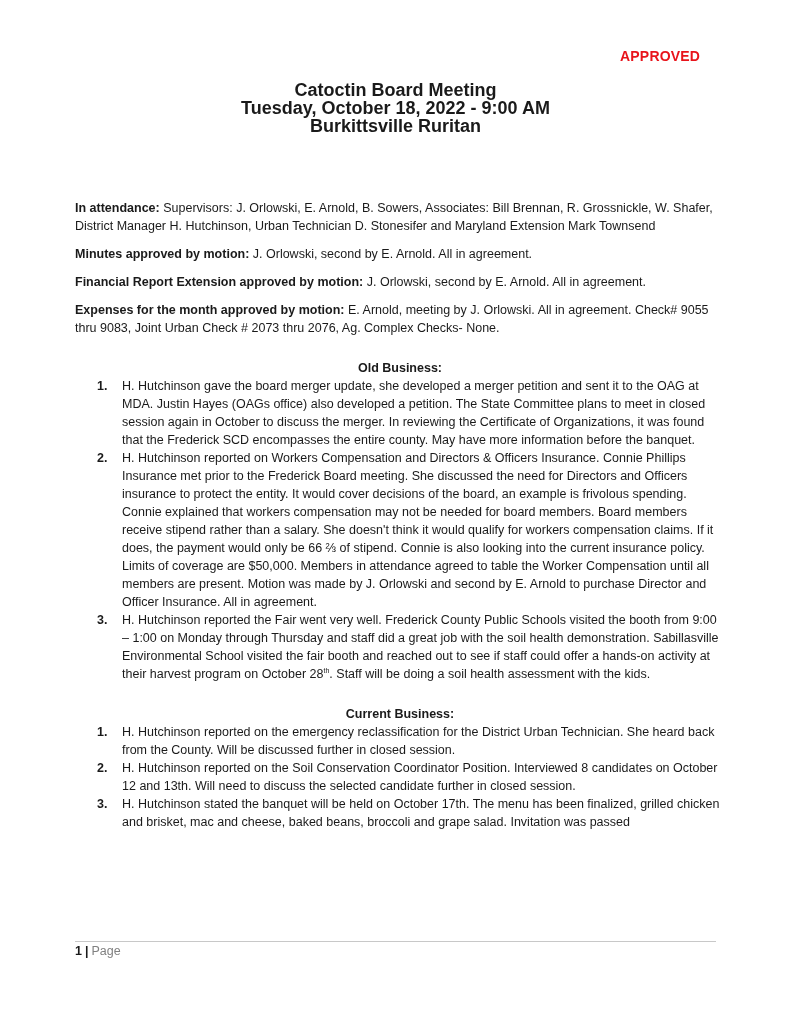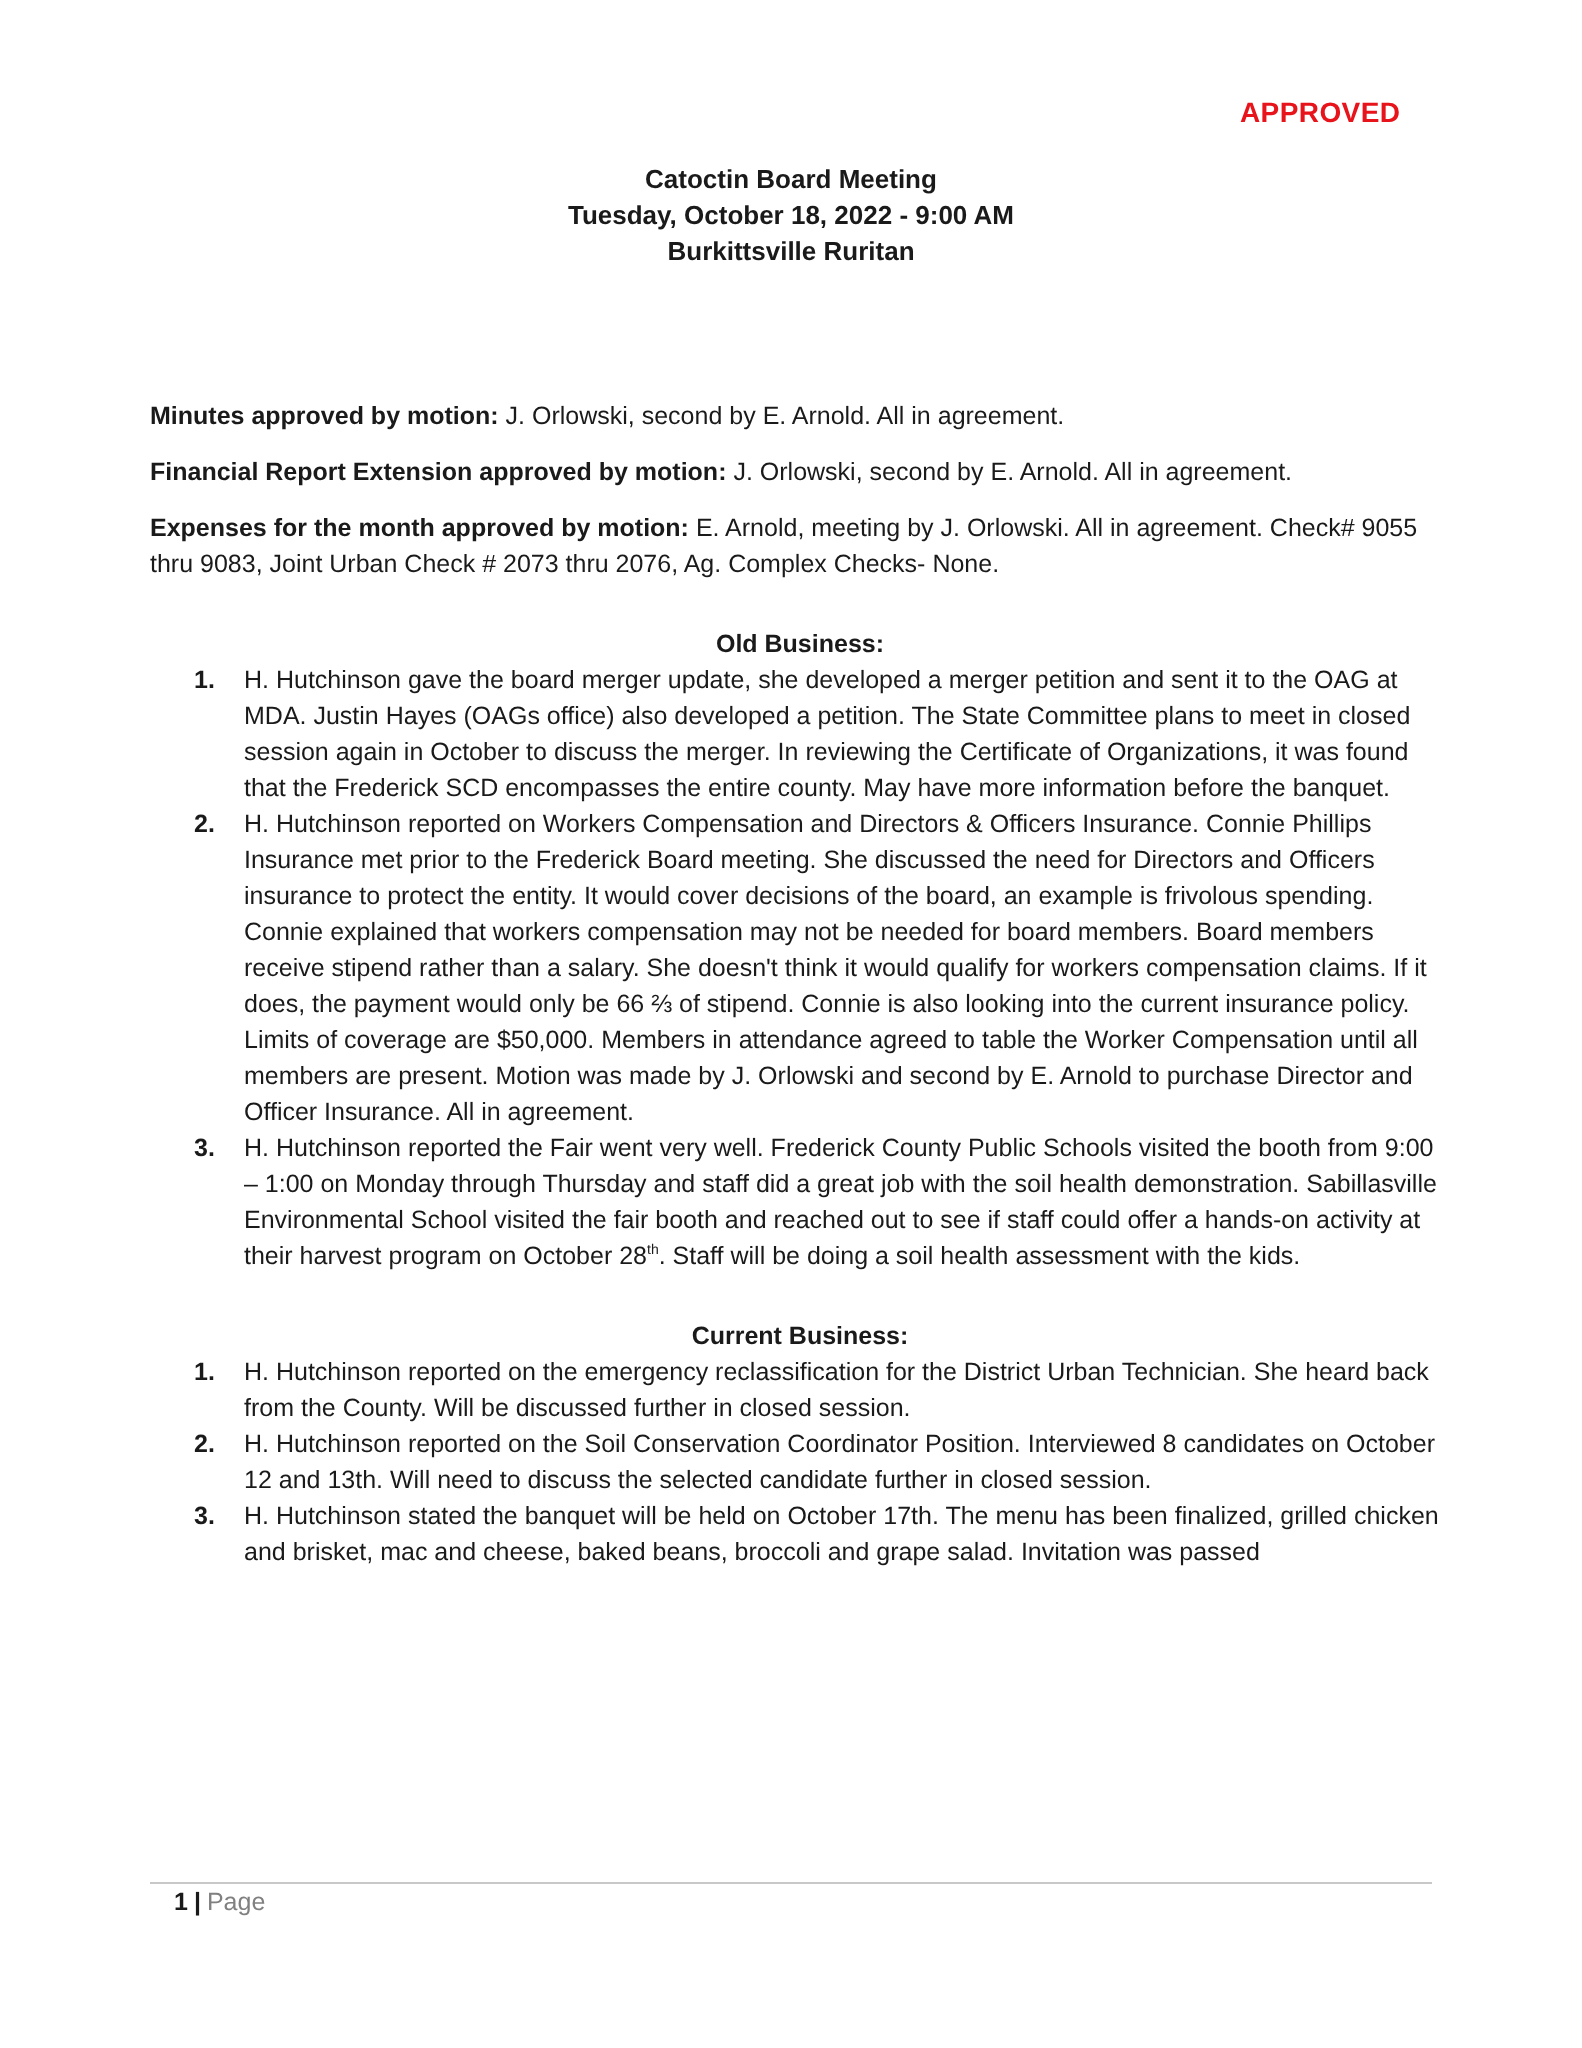--- a/index.html
+++ b/index.html
@@ -7,56 +7,59 @@
     width: 791px; height: 1024px; position: relative; overflow: hidden;
     font-family: "Liberation Sans", sans-serif;
     color: #1a1a1a;
   }
   .stamp {
     position: absolute; left: 620px; top: 48px;
     font-size: 14px; font-weight: bold; color: #e8141b; letter-spacing: 0.2px;
   }
   .header {
     position: absolute; left: 0; top: 81px; width: 791px; text-align: center;
-    font-weight: bold; font-size: 13px; line-height: 18px;
+    font-weight: bold; font-size: 18px; line-height: 18px;
   }
   .content {
     position: absolute; left: 75px; top: 199px; width: 650px;
     font-size: 12.5px; line-height: 18px;
   }
   .para { margin: 0 0 10px 0; }
   .b { font-weight: bold; }
   .u { }
   .section-title { font-weight: bold; margin-top: 22px; text-align: center; }
   ol { margin: 0; padding: 0; list-style: none; }
   ol li { position: relative; padding-left: 47px; }
   ol li .num { position: absolute; left: 22px; top: 0; font-weight: bold; }
   sup { font-size: 7px; line-height: 0; }
   .footer-rule {
     position: absolute; left: 75px; top: 941px; width: 641px; height: 1px; background: #c8c8c8;
   }
   .footer {
-    position: absolute; left: 87px; top: 944px; font-size: 12.5px;
+    position: absolute; left: 75px; top: 944px; font-size: 12.5px;
   }
   .footer .pn { font-weight: bold; color: #1a1a1a; }
   .footer .sep { font-weight: bold; color: #1a1a1a; margin: 0 3px; }
   .footer .pg { color: #808080; }
 </style>
 </head>
 <body>
 
 <div class="stamp">APPROVED</div>
 
 <div class="header">
   <div>Catoctin Board Meeting</div>
   <div>Tuesday, October 18, 2022 - 9:00 AM</div>
   <div>Burkittsville Ruritan</div>
 </div>
 
 <div class="content">
+  <p class="para">
+    <span class="b">In attendance:</span><span> Supervisors:  J. Orlowski, E. Arnold, B. Sowers, Associates: Bill Brennan, R. Grossnickle, W. Shafer, District Manager H. Hutchinson, Urban Technician D. Stonesifer and Maryland Extension Mark Townsend</span>
+  </p>
 
   <p class="para">
     <span class="b">Minutes approved by motion:</span> <span class="u">J. Orlowski, second by E. Arnold. All in agreement.</span><span></span>
   </p>
   <p class="para">
     <span class="b">Financial Report Extension approved by motion:</span> <span class="u">J. Orlowski, second by E. Arnold. All in agreement.</span><span></span>
   </p>
   <p class="para">
     <span class="b">Expenses for the month approved by motion:</span> <span class="u">E. Arnold, meeting by J. Orlowski. All in agreement.</span><span> Check# 9055 thru 9083, Joint Urban Check # 2073 thru 2076, Ag. Complex Checks- None.</span>
   </p>

